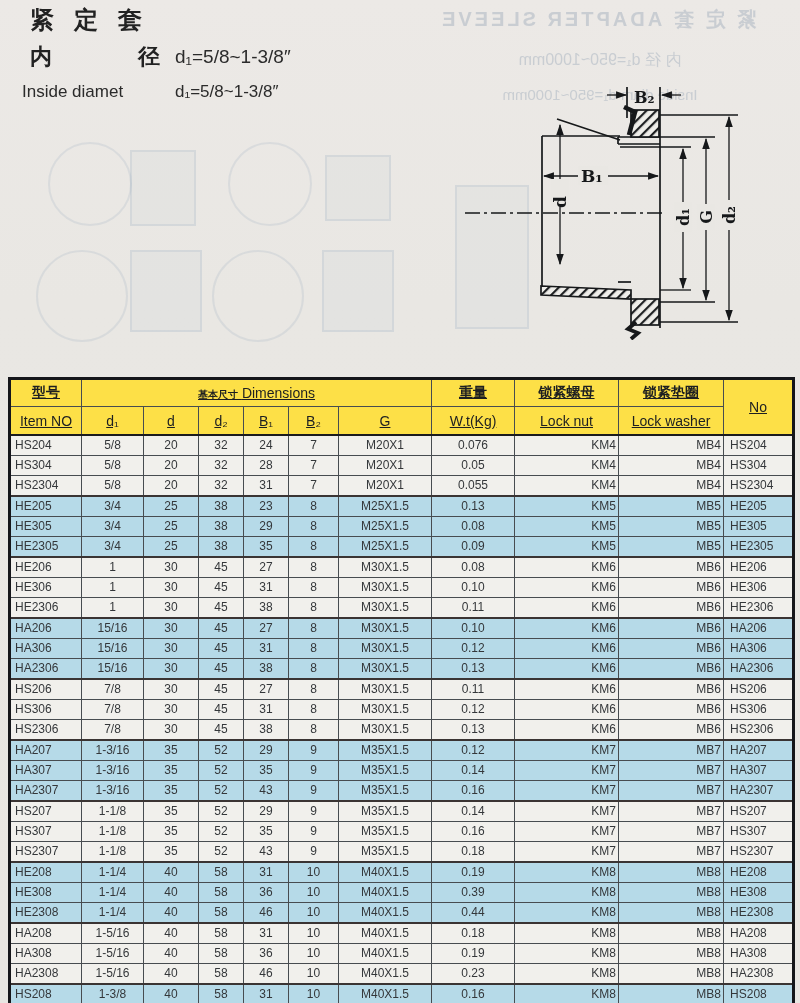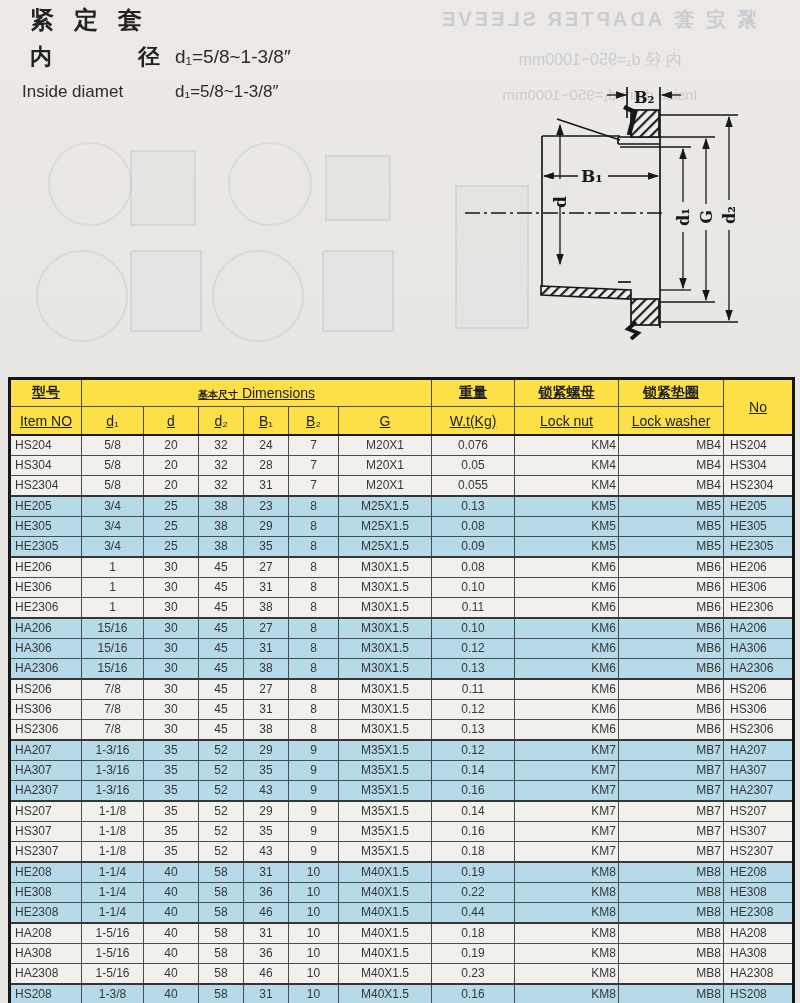--- a/index.html
+++ b/index.html
@@ -475,21 +475,21 @@
             <td>HE208</td>
           </tr>
           <tr class="blue">
             <td>HE308</td>
             <td>1-1/4</td>
             <td>40</td>
             <td>58</td>
             <td>36</td>
             <td>10</td>
             <td>M40X1.5</td>
-            <td>0.22</td>
+            <td>0.39</td>
             <td>KM8</td>
             <td>MB8</td>
             <td>HE308</td>
           </tr>
           <tr class="blue group-end">
             <td>HE2308</td>
             <td>1-1/4</td>
             <td>40</td>
             <td>58</td>
             <td>46</td>

